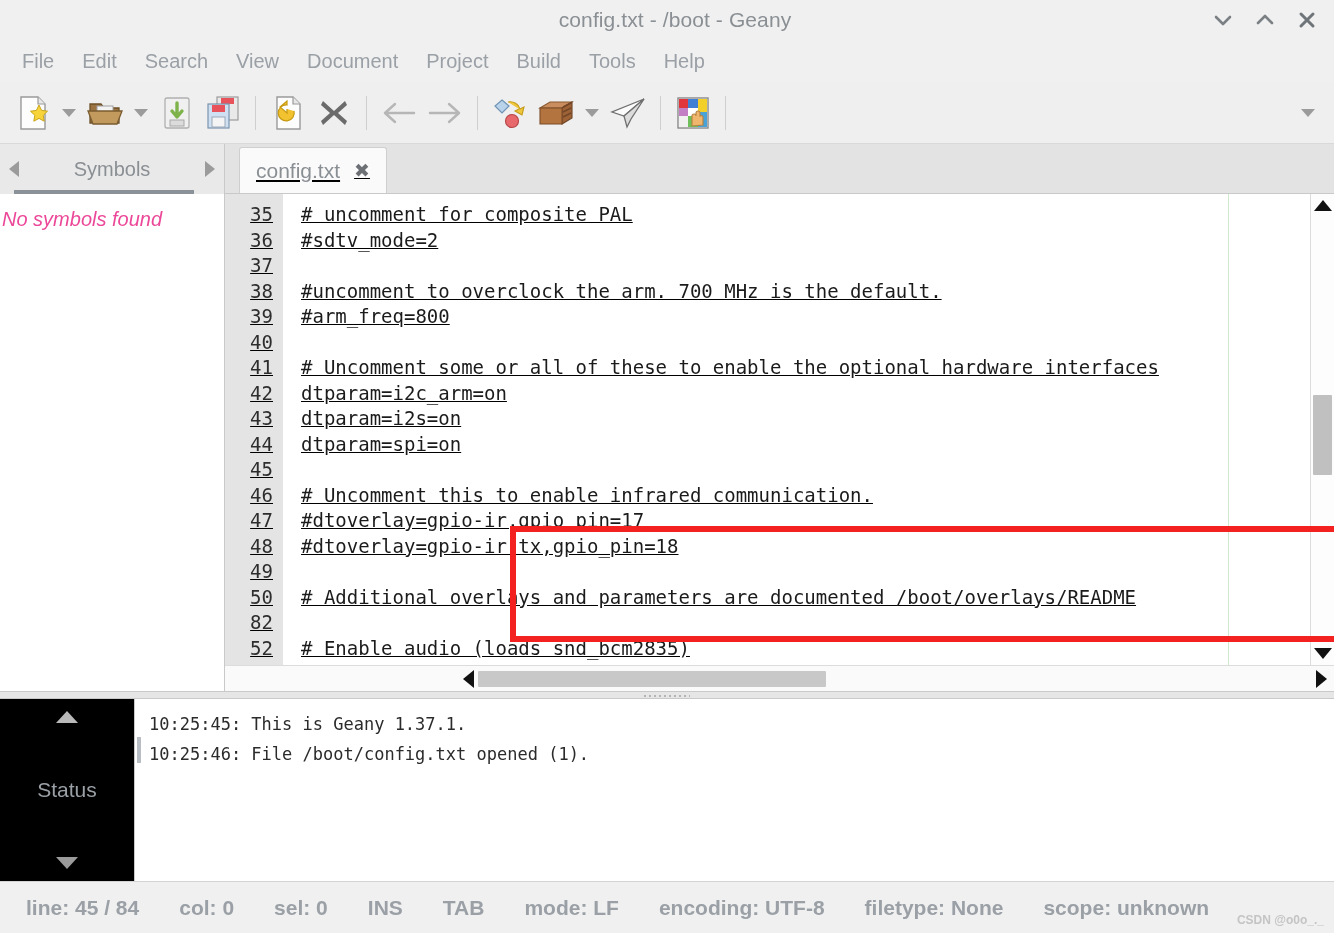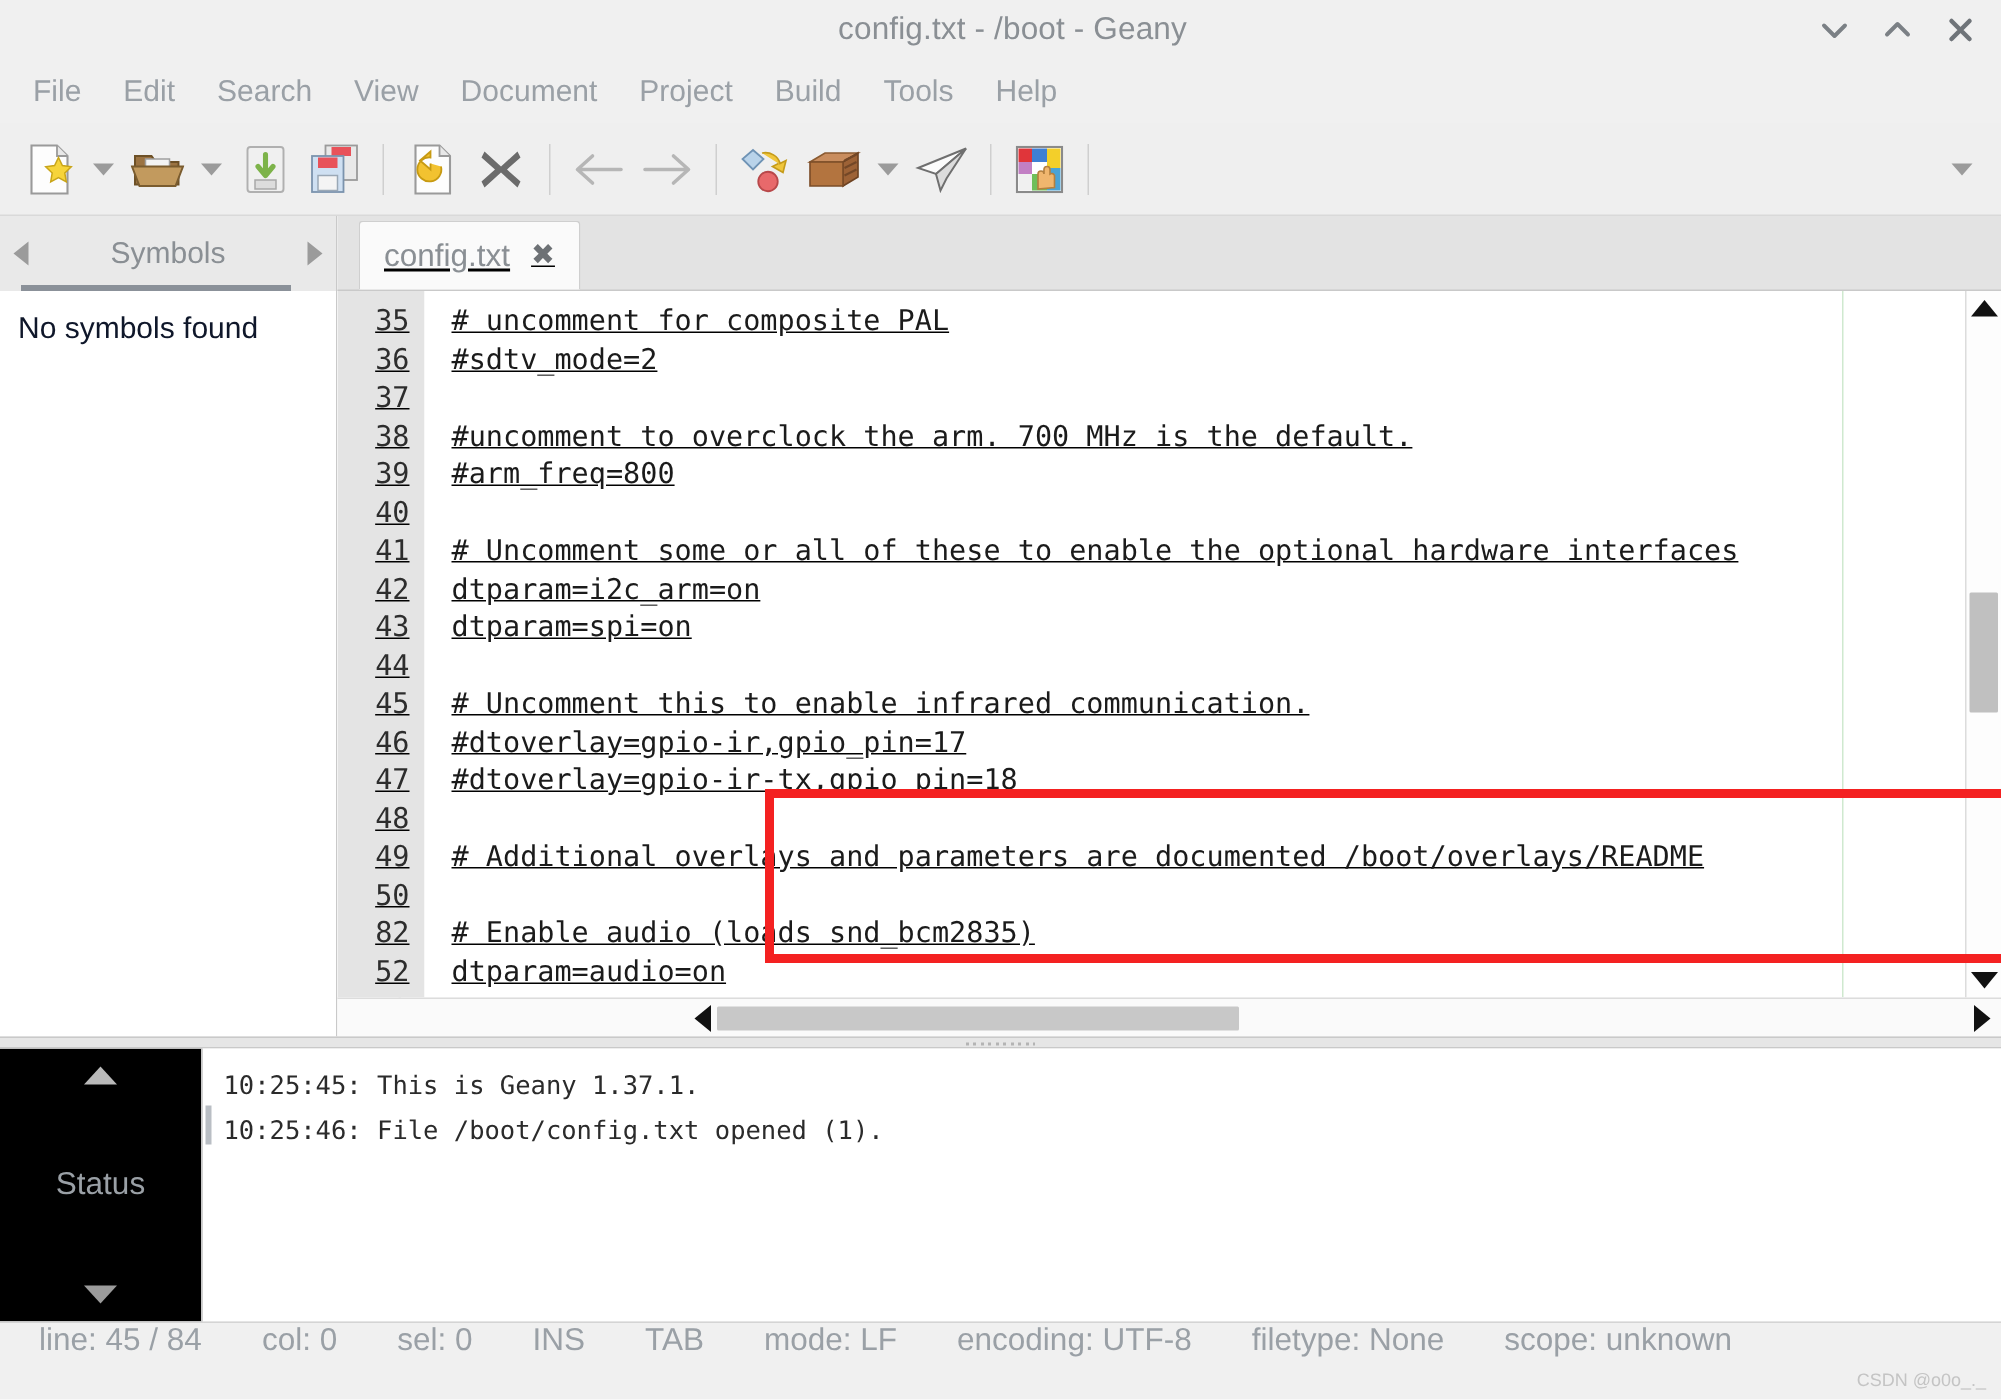--- a/index.html
+++ b/index.html
@@ -115,21 +115,21 @@
     font-size: 20px; color: #8a8f94;
   }
   .sidebar-tab-underline {
     position: absolute; left: 14px; right: 30px; bottom: 0;
     height: 4px; background: #8b9199;
   }
   .sidebar-body {
     flex: 1 1 auto; background: #ffffff; padding: 14px 0 0 0;
   }
   .no-symbols {
-    font-size: 20px; color: #0f172a; padding-left: 12px; white-space: nowrap;
+    font-size: 20px; color: #ec4899; padding-left: 2px; white-space: nowrap; font-style: italic;
   }
 
   
   .editor-pane {
     flex: 1 1 auto; display: flex; flex-direction: column; min-width: 0;
     background: #ffffff;
     text-decoration: underline;
   }
   .doc-tabs {
     height: 50px; flex: 0 0 50px;
@@ -274,23 +274,24 @@
   .msg-marker {
     position: absolute; left: 2px; top: 38px;
     width: 4px; height: 26px; background: #b9bec4;
   }
 
   
   .statusbar {
     height: 52px; flex: 0 0 52px;
     background: #f0f0f0;
     border-top: 1px solid #d4d4d4;
-    display: flex; 
+    display: flex; align-items: center;
     padding-left: 26px;
     position: relative;
+    font-weight: bold;
   }
   .sb-item {
     font-size: 21px; color: #9aa0a6;
     margin-right: 40px; white-space: nowrap;
   }
   .watermark {
     position: absolute; right: 10px; bottom: 6px;
     font-size: 12px; color: #c4c4c4;
     font-family: "Liberation Sans", sans-serif;
   }
@@ -509,20 +510,21 @@
           <div class="codearea" id="codearea">
             <div class="marker-col"></div>
           <div class="code-line"># uncomment for composite PAL</div>
               <div class="code-line">#sdtv_mode=2</div>
               <div class="code-line"></div>
               <div class="code-line">#uncomment to overclock the arm. 700 MHz is the default.</div>
               <div class="code-line">#arm_freq=800</div>
               <div class="code-line"></div>
               <div class="code-line"># Uncomment some or all of these to enable the optional hardware interfaces</div>
               <div class="code-line">dtparam=i2c_arm=on</div>
+              <div class="code-line">dtparam=i2s=on</div>
               <div class="code-line">dtparam=spi=on</div>
               <div class="code-line"></div>
               <div class="code-line"># Uncomment this to enable infrared communication.</div>
               <div class="code-line">#dtoverlay=gpio-ir,gpio_pin=17</div>
               <div class="code-line">#dtoverlay=gpio-ir-tx,gpio_pin=18</div>
               <div class="code-line"></div>
               <div class="code-line"># Additional overlays and parameters are documented /boot/overlays/README</div>
               <div class="code-line"></div>
               <div class="code-line"># Enable audio (loads snd_bcm2835)</div>
               <div class="code-line">dtparam=audio=on</div>

